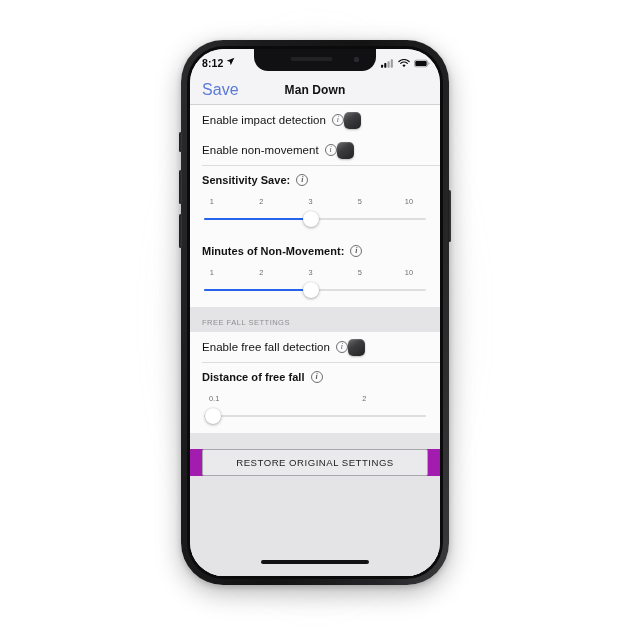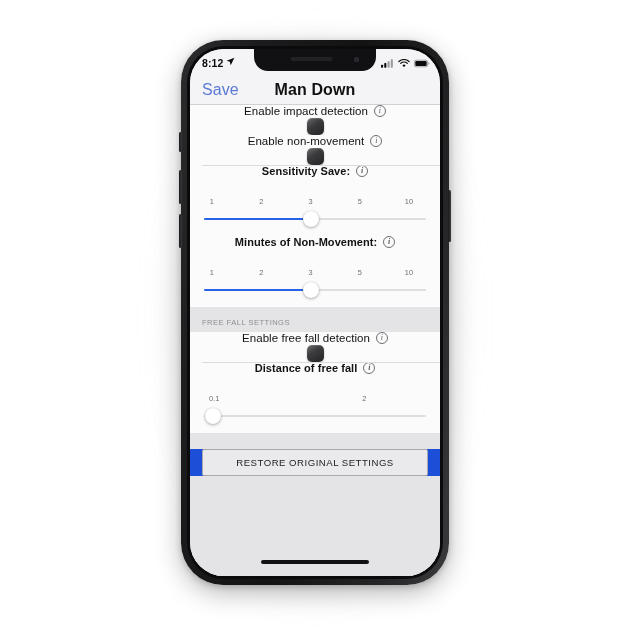--- a/index.html
+++ b/index.html
@@ -155,21 +155,21 @@
     font-size: 16px;
     color: #5b79d6;
     font-weight: 400;
     letter-spacing: 0.1px;
     cursor: pointer;
   }
   .nav-title {
     position: absolute;
     left: 0; right: 0;
     text-align: center;
-    font-size: 16px;
+    font-size: 12px;
     font-weight: 600;
     color: #111;
     letter-spacing: 0.1px;
     pointer-events: none;
   }
 
   
   .content {
     position: relative;
     height: 471px;
@@ -184,26 +184,24 @@
     color: #8e8e93;
     letter-spacing: 0.45px;
     font-weight: 400;
   }
 
   .card { background: #fbfbfb; }
 
   .row {
     display: flex;
     align-items: center;
-    justify-content: space-between;
     padding: 0 12px;
     min-height: 30px;
     background: #fbfbfb;
     position: relative;
-    flex-direction: column;
   }
   .row + .row::before {
     content: "";
     position: absolute;
     left: 12px; right: 0; top: 0;
     height: 0.5px;
     background: #dcdcdf;
   }
   .row-label {
     font-size: 11.5px;
@@ -293,21 +291,21 @@
     margin-left: -8px;
     border-radius: 50%;
     background: #ffffff;
     box-shadow: 0 1px 3px rgba(0,0,0,0.30), 0 0 1px rgba(0,0,0,0.2);
     cursor: pointer;
   }
 
   
   .footer-gap { height: 16px; background: #e4e4e6; }
   .restore-wrap {
-    background: #1d4ed8;
+    background: #a21caf;
     padding: 0 12px;
   }
   .restore-btn {
     width: 100%;
     box-sizing: border-box;
     background: #eaeaec;
     border: 1px solid #a9a9ad;
     border-radius: 2px;
     padding: 7px 0;
     text-align: center;

